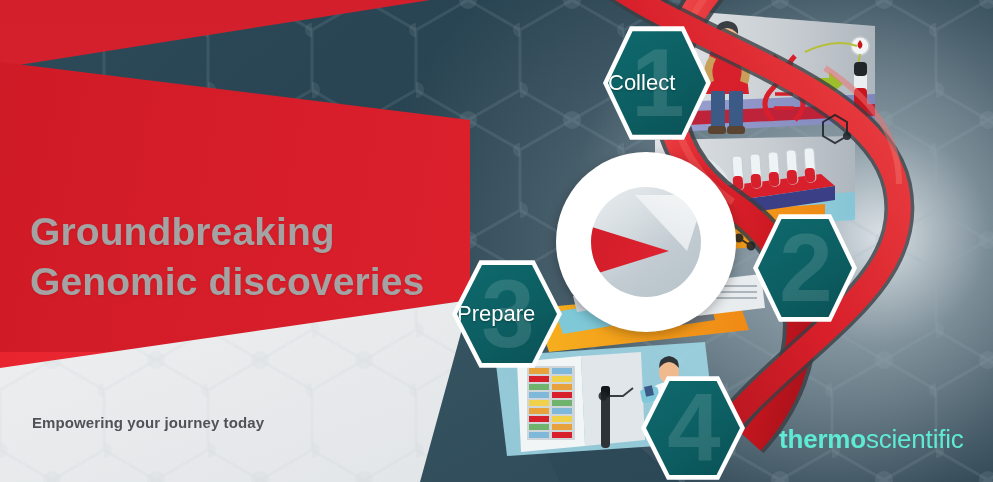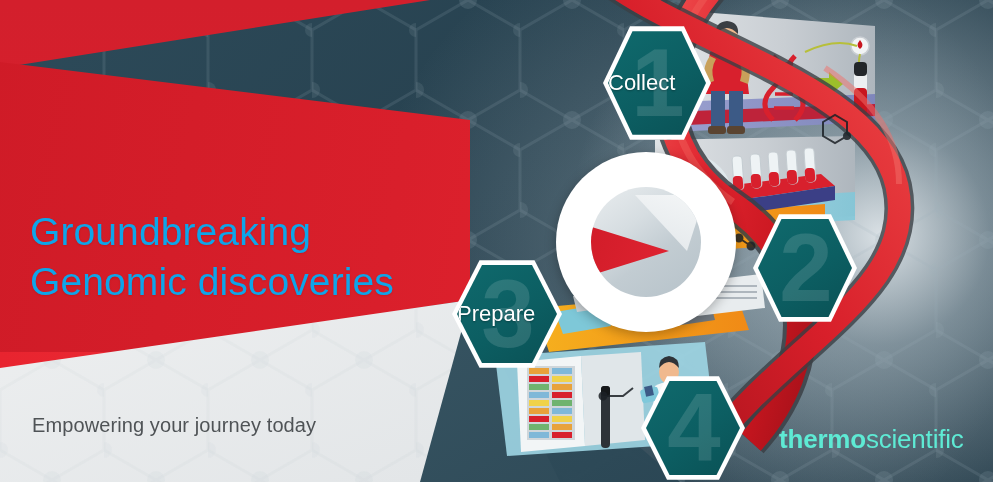--- a/index.html
+++ b/index.html
@@ -103,27 +103,27 @@
   }
 
   #badge-collect{left:603px;top:24px;width:108px;height:118px;}
   #badge-prepare{left:753px;top:212px;width:104px;height:112px;}
   #badge-analyse{left:452px;top:258px;width:110px;height:112px;}
   #badge-store  {left:641px;top:374px;width:104px;height:108px;}
 
   
   #headline{
     position:absolute;left:30px;top:207px;
-    color:#0ea5e9;font-size:39px;line-height:50px;font-weight:400;
+    color:#a3a3a3;font-size:39px;line-height:50px;font-weight:700;
     letter-spacing:.1px;text-shadow:0 1px 2px rgba(120,0,0,.18);
     white-space:pre-line;
   }
   #tagline{
     position:absolute;left:32px;top:414px;
-    color:#4f5356;font-size:20px;font-weight:400;letter-spacing:.1px;
+    color:#4f5356;font-size:15px;font-weight:700;letter-spacing:.1px;
   }
   #logo{
     position:absolute;left:779px;top:424px;
     font-size:26px;color:#5eead4;letter-spacing:-.2px;white-space:nowrap;
   }
   #logo .t{font-weight:bold;}
   #logo .s{font-weight:300;}
 </style>
 </head>
 <body>

